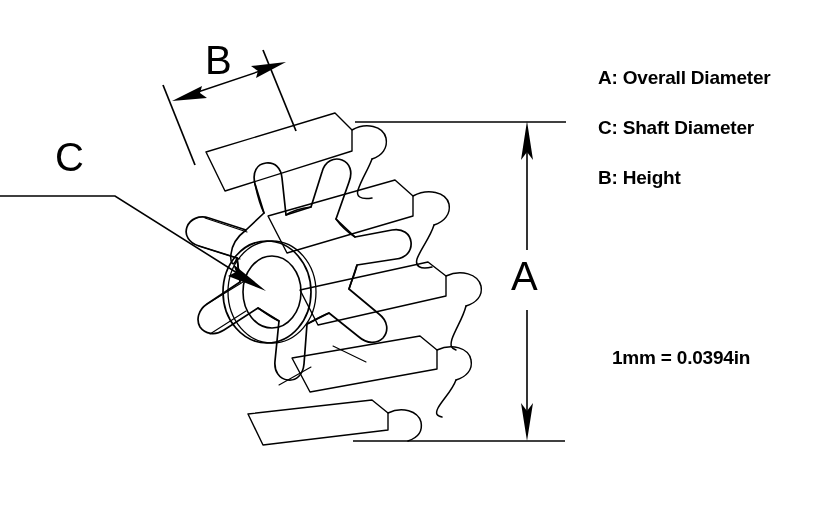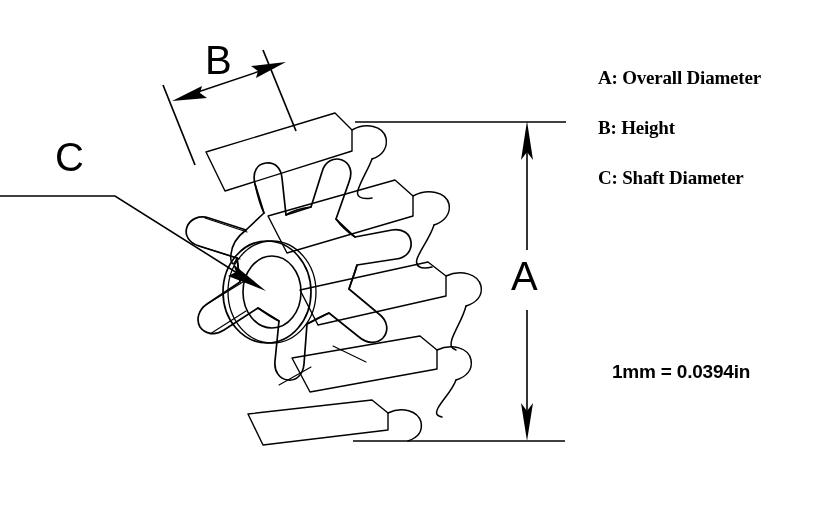--- a/index.html
+++ b/index.html
@@ -31,33 +31,33 @@
     height: 528px;
     display: block;
   }
   .legend-block {
     position: absolute;
     left: 598px;
     top: 68px;
     width: 236px;
   }
   .legend-line {
-    font-family: Liberation Serif, serif;
+    font-family: Liberation Sans, sans-serif;
     font-size: 19px;
     font-weight: bold;
     color: #000000;
     letter-spacing: -0.2px;
     white-space: nowrap;
     line-height: 1;
     margin-bottom: 31px;
   }
   .conv-block {
     position: absolute;
     left: 612px;
-    top: 362px;
+    top: 348px;
     width: 222px;
   }
   .conv-line {
     font-family: "Liberation Sans", sans-serif;
     font-size: 19px;
     font-weight: bold;
     color: #000000;
     letter-spacing: -0.2px;
     white-space: nowrap;
     line-height: 1;
@@ -198,21 +198,21 @@
   </svg>
 
   <div class="dim-letter" id="label-A">A</div>
 
   <div class="dim-letter" id="label-B">B</div>
 
   <div class="dim-letter" id="label-C">C</div>
 
   <div class="legend-block">
     <div class="legend-line">A: Overall Diameter</div>
+    <div class="legend-line">C:  Shaft Diameter</div>
     <div class="legend-line">B: Height</div>
-    <div class="legend-line">C:  Shaft Diameter</div>
   </div>
 
   <div class="conv-block">
     <div class="conv-line">1mm = 0.0394in</div>
   </div>
 
 </div>
 
 </body></html>

